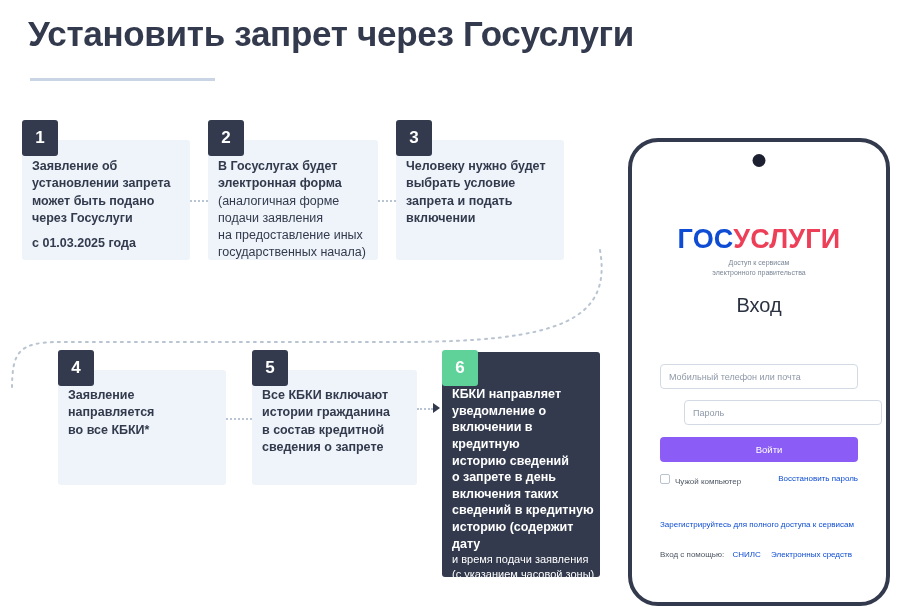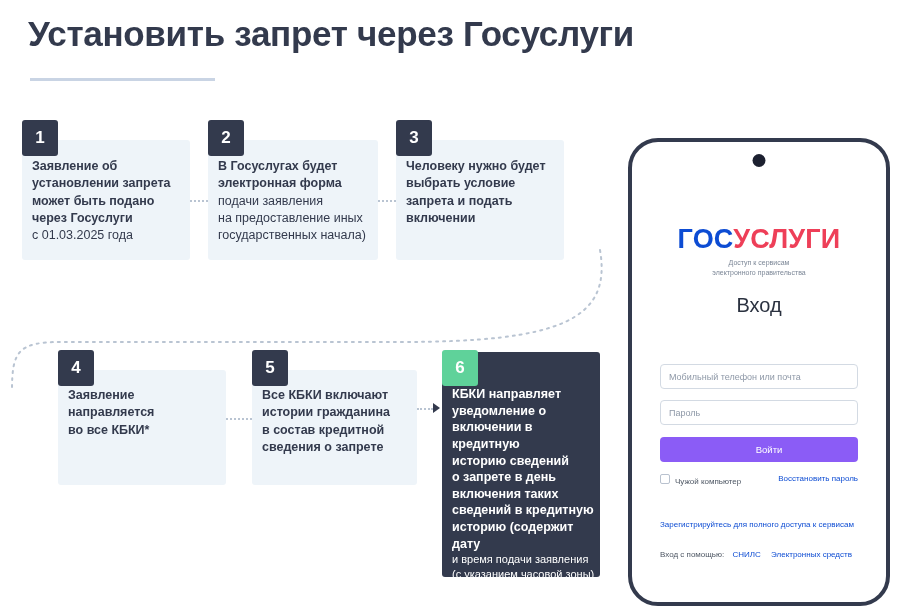--- a/index.html
+++ b/index.html
@@ -192,30 +192,31 @@
     <path d="M 600 20 C 612 90, 560 112, 400 112 L 60 112 C 18 112, 12 122, 12 160" fill="none" stroke="#b9c4d2" stroke-width="2" stroke-dasharray="2 5" stroke-linecap="round"></path>
   </svg>
 
   <div class="card" style="left:22px; top:140px; width:168px; height:120px;"></div>
   <div class="badge" style="left:22px; top:120px;">1</div>
   <div class="card-text bold" style="left:32px; top:158px; width:152px;">
     <div>Заявление об</div>
     <div>установлении запрета</div>
     <div>может быть подано</div>
     <div>через Госуслуги</div>
-    <div class="light" style="font-weight:normal;">с 01.03.2025 года</div>
+    <div class="light" style="margin-top:8px; font-weight:bold;">с 01.03.2025 года</div>
   </div>
 
   <div class="dotline" style="left:190px; top:200px; width:18px;"></div>
 
   <div class="card" style="left:208px; top:140px; width:170px; height:120px;"></div>
   <div class="badge" style="left:208px; top:120px;">2</div>
   <div class="card-text bold" style="left:218px; top:158px; width:156px;">
     <div>В Госуслугах будет</div>
     <div>электронная форма</div>
+    <div class="italic" style="font-weight:normal;">(аналогичная форме</div>
     <div class="italic" style="font-weight:normal;">подачи заявления</div>
     <div class="italic" style="font-weight:normal;">на предоставление иных</div>
     <div class="italic" style="font-weight:normal;">государственных начала)</div>
   </div>
 
   <div class="dotline" style="left:378px; top:200px; width:18px;"></div>
 
   <div class="card" style="left:396px; top:140px; width:168px; height:120px;"></div>
   <div class="badge" style="left:396px; top:120px;">3</div>
   <div class="card-text bold" style="left:406px; top:158px; width:152px;">
@@ -271,21 +272,21 @@
       <span class="blue">ГОС</span><span class="red">УСЛУГИ</span>
     </div>
     <div class="gos-sub">
       <div>Доступ к сервисам</div>
       <div>электронного правительства</div>
     </div>
 
     <div class="login-h">Вход</div>
 
     <div class="field" style="top:222px;">Мобильный телефон или почта</div>
-    <div class="field" style="top:258px;">Пароль</div>
+    <div class="field" style="top:258px;margin-left:24px;">Пароль</div>
 
     <div class="btn-primary">Войти</div>
 
     <div class="checkrow">
       <div>
         <span class="chk"></span><span class="chk-label">Чужой компьютер</span>
       </div>
       <div class="link">Восстановить пароль</div>
     </div>
 

